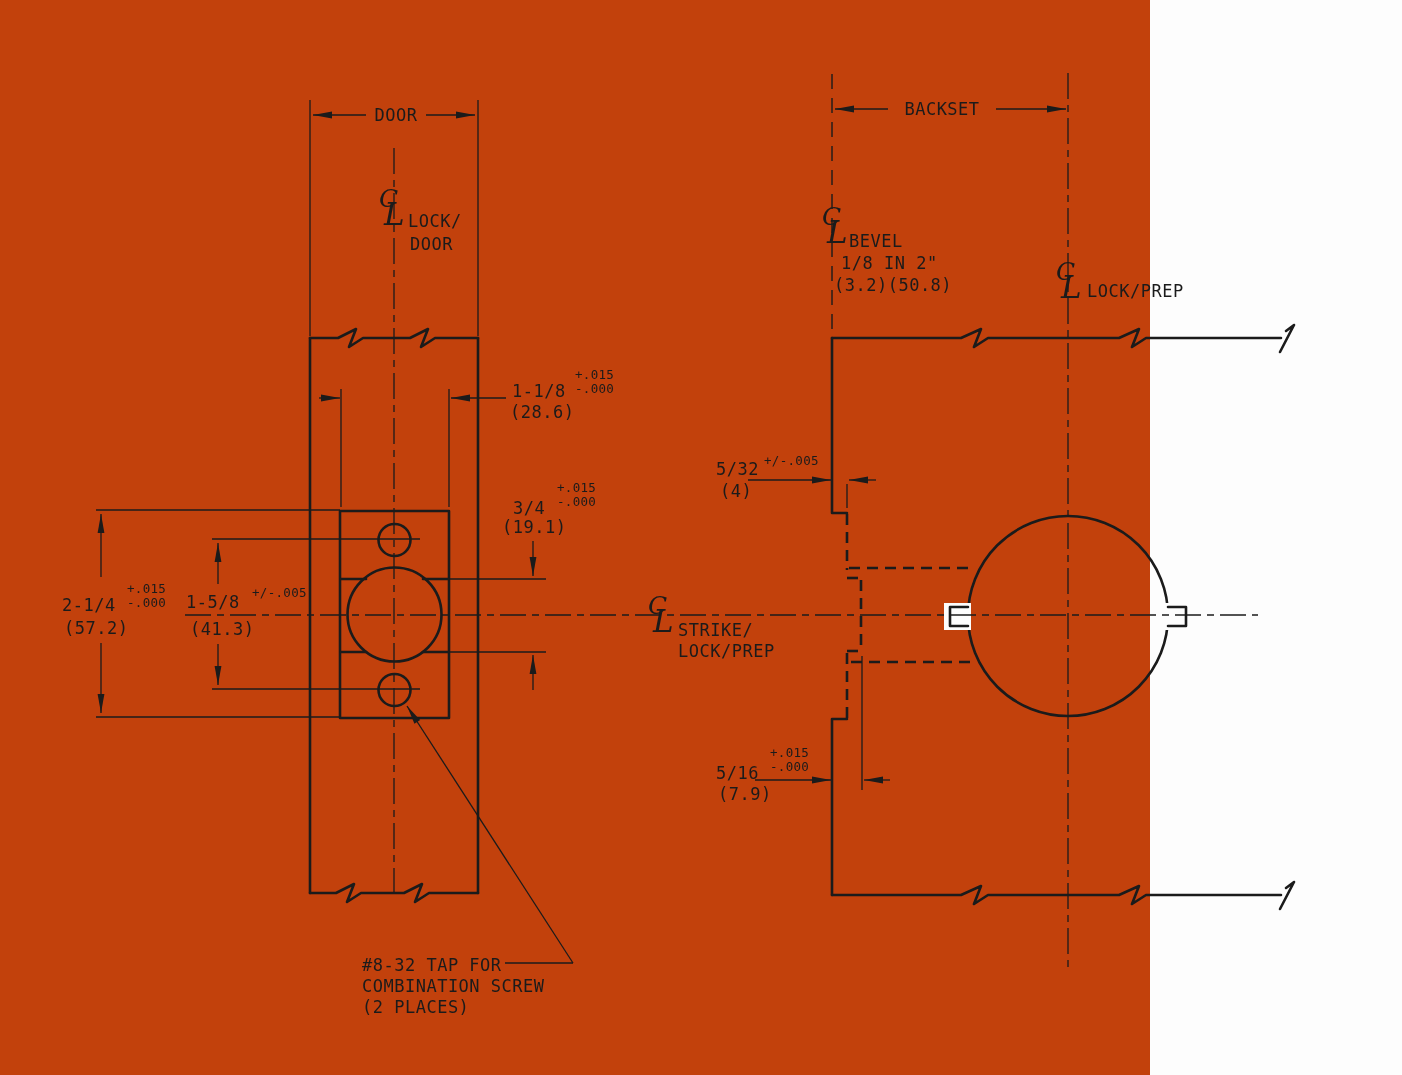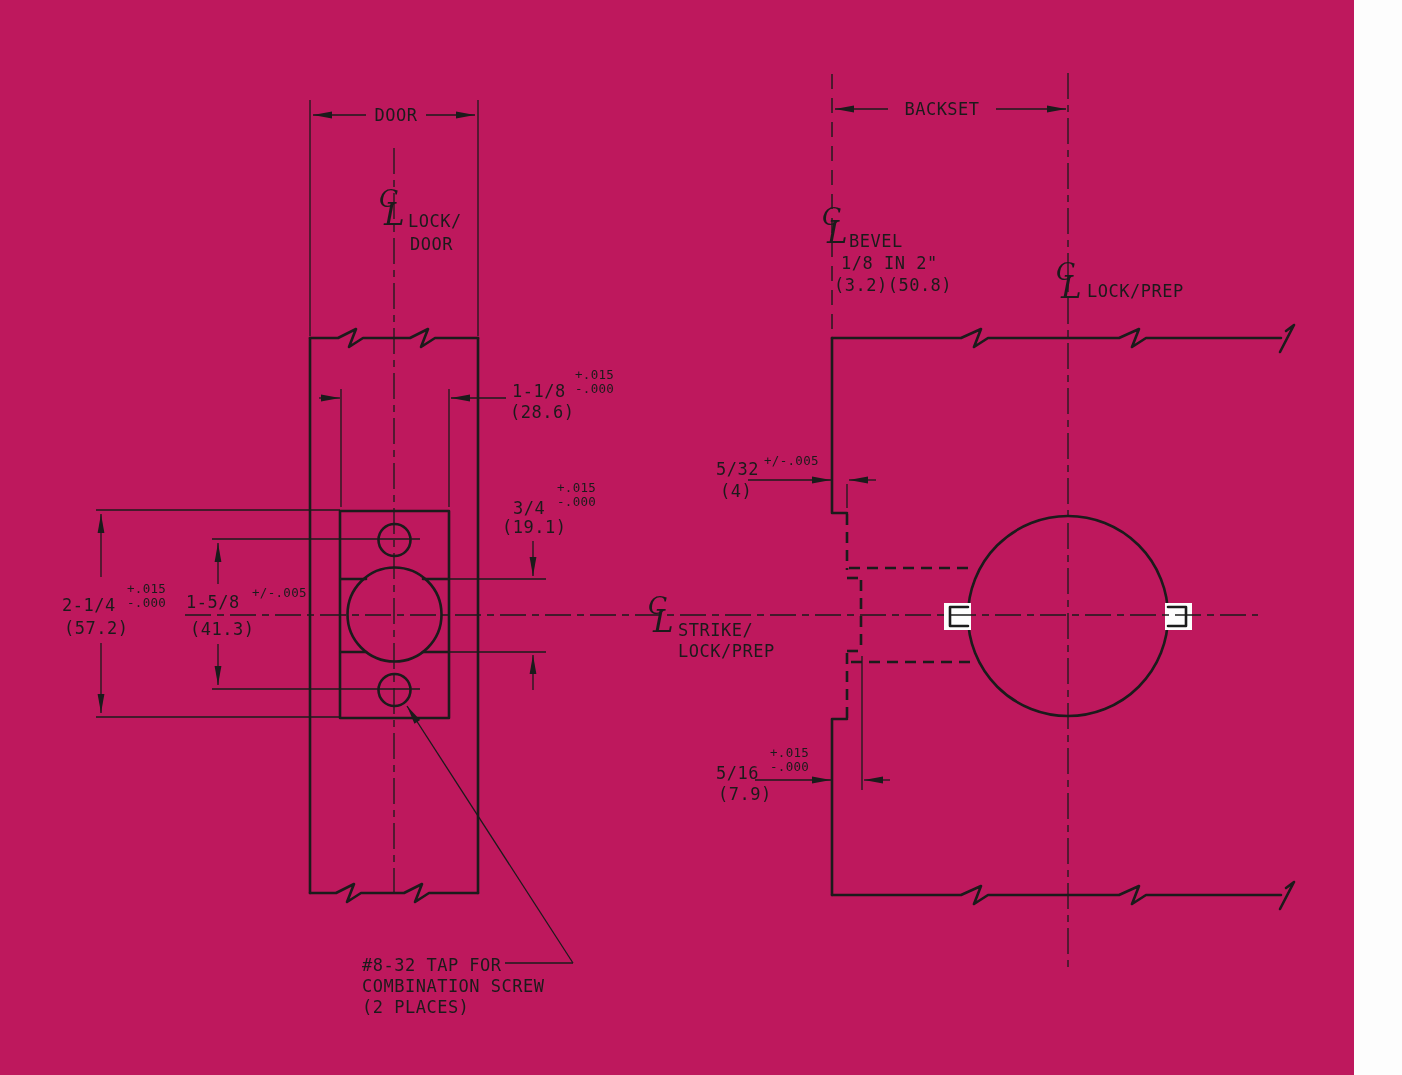--- a/index.html
+++ b/index.html
@@ -1,16 +1,16 @@
 <!DOCTYPE html>
 <html><head>
 <meta charset="utf-8">
 <style>
   html,body{margin:0;padding:0;background:#fdfdfd;}
-  .stage{width:1354px;height:1075px;position:relative;background:#be185d;}
+  .stage{width:1150px;height:1075px;position:relative;background:#c2410c;}
   svg{display:block;}
   .obj{stroke:#1b1b1b;stroke-width:2.6;fill:none;stroke-linecap:round;stroke-linejoin:round;}
   .hid{stroke:#1b1b1b;stroke-width:2.6;fill:none;stroke-dasharray:11 7;stroke-linecap:butt;}
   .thin{stroke:#1b1b1b;stroke-width:1.3;fill:none;}
   .cl{stroke:#1b1b1b;stroke-width:1.3;fill:none;stroke-dasharray:26 6 7 6;}
   .edgecl{stroke:#1b1b1b;stroke-width:1.4;fill:none;stroke-dasharray:15 9;}
   text{fill:#1b1b1b;stroke:none;}
   .t17{font-family:"DejaVu Sans Mono",monospace;font-size:17px;letter-spacing:.5px;}
   .t12{font-family:"DejaVu Sans Mono",monospace;font-size:12.5px;letter-spacing:.3px;}
   .mid{text-anchor:middle;}

